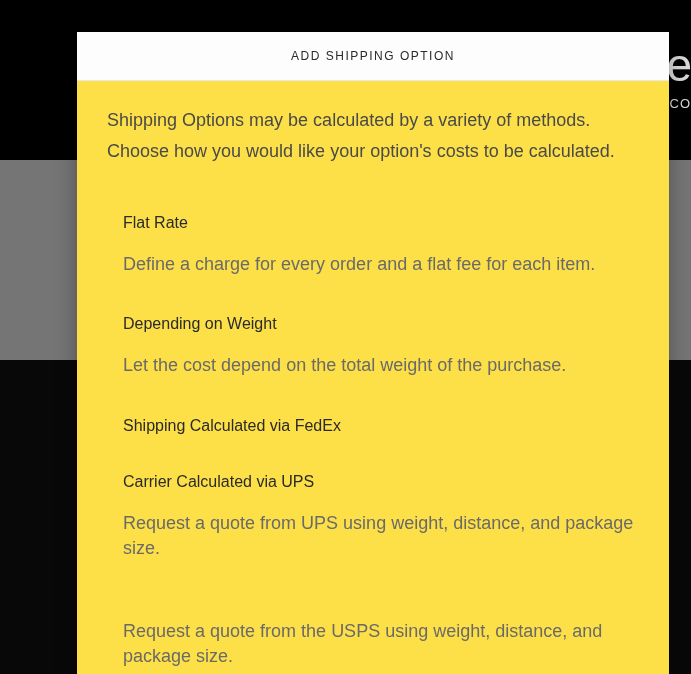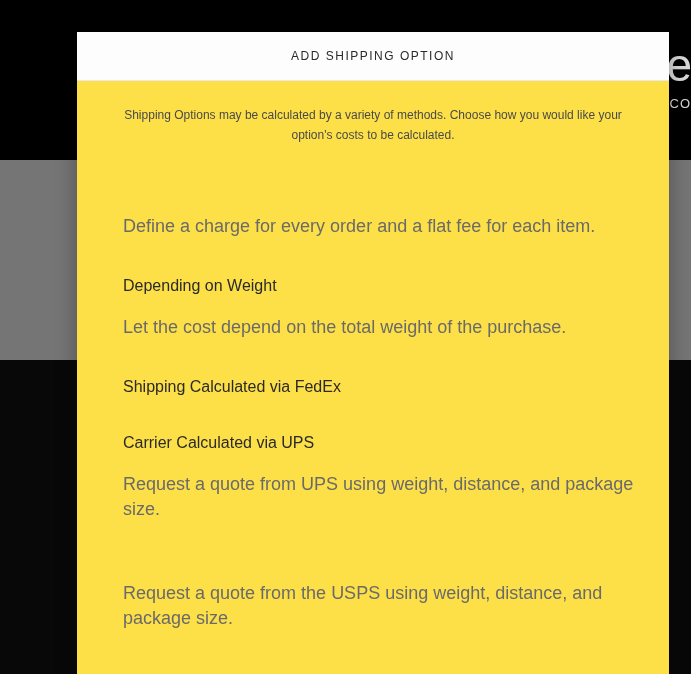--- a/index.html
+++ b/index.html
@@ -98,24 +98,23 @@
     .modal-title {
       font-size: 12px;
       font-weight: 500;
       letter-spacing: 1.5px;
       color: #2a2a2a;
     }
     .modal-body {
       padding: 24px 30px 30px 30px;
     }
     .intro-text {
-      font-size: 12px;
+      font-size: 18px;
       line-height: 1.7;
       color: #4a4a4a;
-      text-align: center;
     }
     .options-list {
       margin-top: 30px;
       padding-left: 16px;
     }
     .option {
       padding: 18px 0 20px 0;
       cursor: pointer;
     }
     .option-title {
@@ -161,20 +160,21 @@
 
 <div class="modal">
   <div class="modal-header">
     <div class="modal-title">ADD SHIPPING OPTION</div>
   </div>
   <div class="modal-body">
     <div class="intro-text">Shipping Options may be calculated by a variety of methods. Choose how you would like your option's costs to be calculated.</div>
     <div class="options-list">
 
       <div class="option">
+        <div class="option-title">Flat Rate</div>
         <div class="option-desc">Define a charge for every order and a flat fee for each item.</div>
       </div>
 
       <div class="option">
         <div class="option-title">Depending on Weight</div>
         <div class="option-desc">Let the cost depend on the total weight of the purchase.</div>
       </div>
 
       <div class="option">
         <div class="option-title">Shipping Calculated via FedEx</div>

